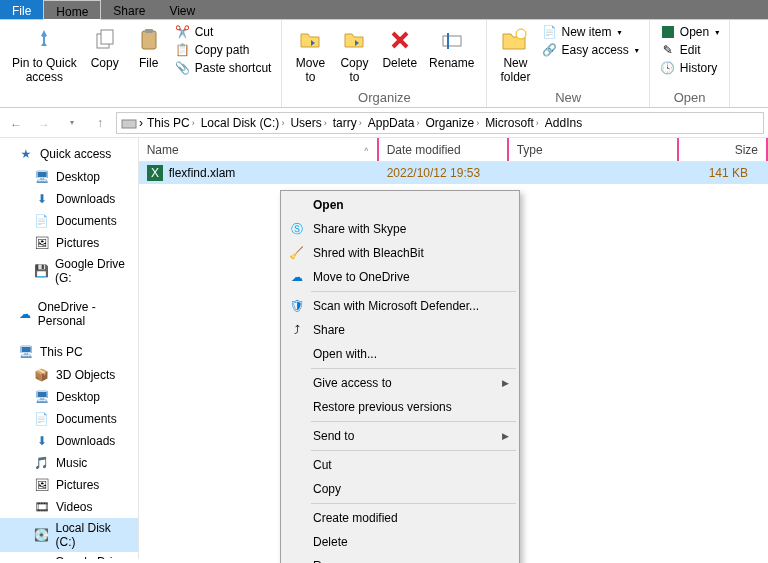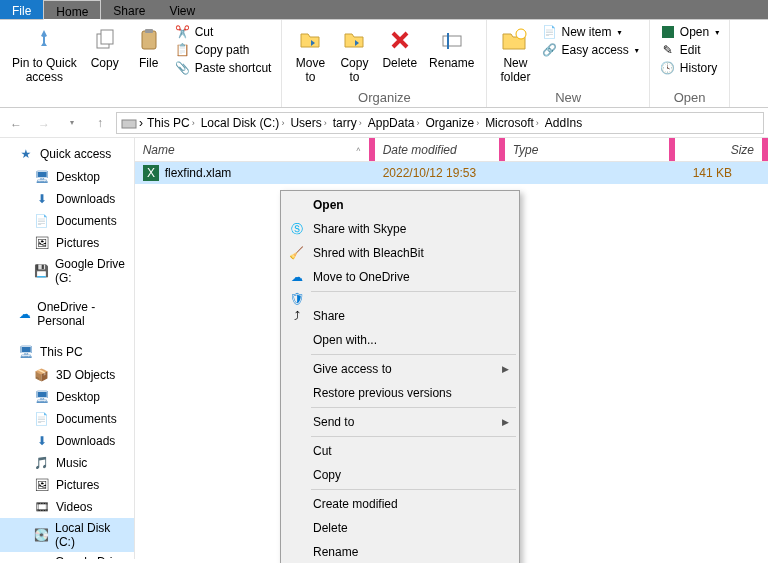--- a/index.html
+++ b/index.html
@@ -23,31 +23,31 @@
 .crumb { display: flex; align-items: center; gap: 2px; cursor: pointer; padding: 0 2px; }
 .crumb .chev { color: #666; font-size: 9px; }
 .main { display: flex; height: calc(563px - 24px - 88px - 30px); }
 .nav { width: 170px; border-right: 1px solid #e5e5e5; overflow: hidden; padding: 4px 0; }
 .nav-h { display: flex; align-items: center; gap: 6px; padding: 4px 6px 4px 18px; cursor: pointer; }
 .nav-i { display: flex; align-items: center; gap: 6px; padding: 3px 6px 3px 34px; cursor: pointer; }
 .nav-i.sel { background: #cce8ff; }
 .nav .ic { width: 16px; height: 16px; display:inline-flex; align-items:center; justify-content:center; }
 .content { flex: 1; position: relative; }
 .cols { display: flex; border-bottom: 1px solid #e5e5e5; height: 24px; align-items: center; color: #444; }
-.col { padding: 0 8px; border-right: 6px solid #ec4899; height: 100%; display: flex; align-items: center; cursor: pointer; font-style: italic; }
+.col { padding: 0 8px; border-right: 2px solid #ec4899; height: 100%; display: flex; align-items: center; cursor: pointer; }
 .col.name { width: 240px; }
 .col.date { width: 130px; }
 .col.type { width: 170px; }
 .col.size { flex: 1; margin-left: 48px; }
 .row { display: flex; align-items: center; height: 22px; background: #cce8ff; cursor: pointer; }
 .row .cell { padding: 0 8px; color: #a16207; }
 .row .cell.name { width: 240px; display:flex; align-items:center; gap:6px; color:#000; }
 .row .cell.date { width: 130px; }
 .row .cell.type { width: 170px; }
-.row .cell.size { flex: 1; text-align: right; padding-right: 36px; }
+.row .cell.size { flex: 1; text-align: right; padding-right: 20px; }
 .ctx { position: absolute; left: 280px; top: 190px; width: 240px; background: #f0f0f0; border: 1px solid #a0a0a0; box-shadow: 3px 3px 6px rgba(0,0,0,0.25); padding: 2px; }
 .ctx-item { display: flex; align-items: center; padding: 5px 8px 5px 30px; position: relative; cursor: pointer; }
 .ctx-item.bold { font-weight: 600; }
 .ctx-item .ci { position: absolute; left: 6px; width: 16px; height: 16px; display:flex; align-items:center; justify-content:center; }
 .ctx-item .sub { margin-left: auto; color: #555; font-size: 9px; }
 .ctx-sep { height: 1px; background: #d0d0d0; margin: 2px 1px 2px 28px; }
 svg { display: block; }
 </style>
 </head>
 <body>
@@ -362,20 +362,21 @@
       <span class="ci">🧹</span>
       <span>Shred with BleachBit</span>
     </div>
   <div class="ctx-item">
       <span class="ci" style="color:#0078d4">☁</span>
       <span>Move to OneDrive</span>
     </div>
   <div class="ctx-sep"></div>
   <div class="ctx-item">
       <span class="ci" style="color:#0078d4">🛡</span>
+      <span>Scan with Microsoft Defender...</span>
     </div>
   <div class="ctx-item">
       <span class="ci">⤴</span>
       <span>Share</span>
     </div>
   <div class="ctx-item">Open with...</div>
   <div class="ctx-sep"></div>
   <div class="ctx-item">
       <span>Give access to</span>
       <span class="sub">▶</span>

